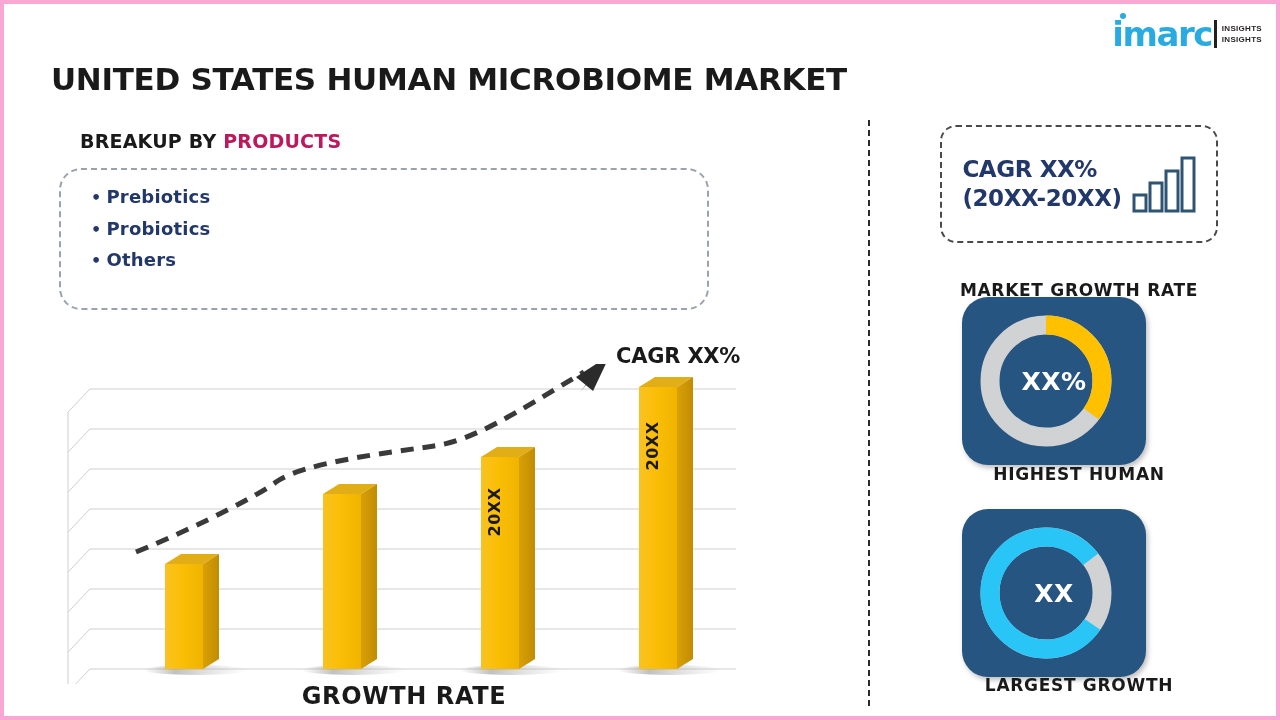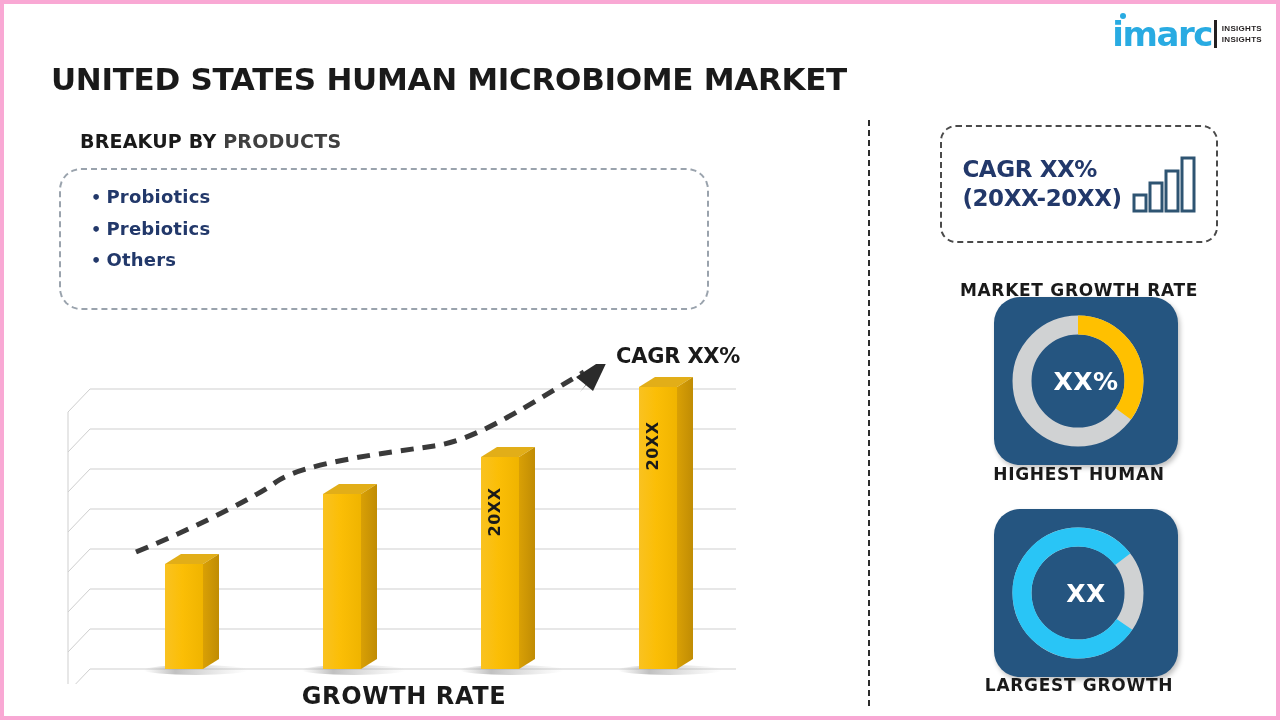--- a/index.html
+++ b/index.html
@@ -40,21 +40,21 @@
     position:absolute;left:47px;top:57px;
     font-family:"DejaVu Sans", sans-serif;
     font-size:31px;font-weight:bold;color:#1a1a1a;
     letter-spacing:-.3px;white-space:nowrap;
   }
   .subtitle{
     position:absolute;left:76px;top:126px;
     font-family:"DejaVu Sans", sans-serif;
     font-size:19px;font-weight:bold;color:#1a1a1a;letter-spacing:.2px;
   }
-  .subtitle .hl{color:#404040;}
+  .subtitle .hl{color:#be185d;}
 
   
   .prodbox{
     position:absolute;left:55px;top:164px;width:650px;height:142px;
     border:2px dashed #9aa3ad;border-radius:22px;box-sizing:border-box;
     padding:12px 0 0 30px;
   }
   .prod-item{
     font-family:"DejaVu Sans", sans-serif;
     font-size:18px;font-weight:bold;color:#22386a;
@@ -100,21 +100,21 @@
   .kpi-caption{
     position:absolute;width:278px;left:936px;text-align:center;
     font-family:"DejaVu Sans", sans-serif;
     font-size:17px;font-weight:bold;color:#1a1a1a;letter-spacing:.7px;
   }
   .cap1{top:256px;margin-top:20px;}
   .cap2{top:460px;}
   .cap3{top:671px;}
 
   .donut-card{
-    position:absolute;left:990px;width:184px;height:168px;
+    position:absolute;left:958px;width:184px;height:168px;
     background:#255580;border-radius:26px;
     box-shadow:2px 3px 5px rgba(0,0,0,.25);
   }
   .donut-1{top:293px;}
   .donut-2{top:505px;}
   .donut-card svg{position:absolute;left:0;top:0;}
   .donut-val{
     position:absolute;inset:0;display:flex;align-items:center;justify-content:center;
     font-family:"DejaVu Sans", sans-serif;
     font-size:25px;font-weight:bold;color:#ffffff;letter-spacing:.5px;
@@ -138,24 +138,24 @@
   </div>
 
   <div class="title">UNITED STATES HUMAN MICROBIOME MARKET</div>
 
   <div class="subtitle">
     <span>BREAKUP BY </span><span class="hl">PRODUCTS</span>
   </div>
 
   <div class="prodbox">
     <div class="prod-item">
+      <span class="bul">•</span><span>Prebiotics</span>
+    </div>
+    <div class="prod-item">
       <span class="bul">•</span><span>Probiotics</span>
-    </div>
-    <div class="prod-item">
-      <span class="bul">•</span><span>Prebiotics</span>
     </div>
     <div class="prod-item">
       <span class="bul">•</span><span>Others</span>
     </div>
   </div>
 
   <div class="divider"></div>
 
   <div class="chart">
     <svg width="680" height="320" viewBox="0 0 680 320">

